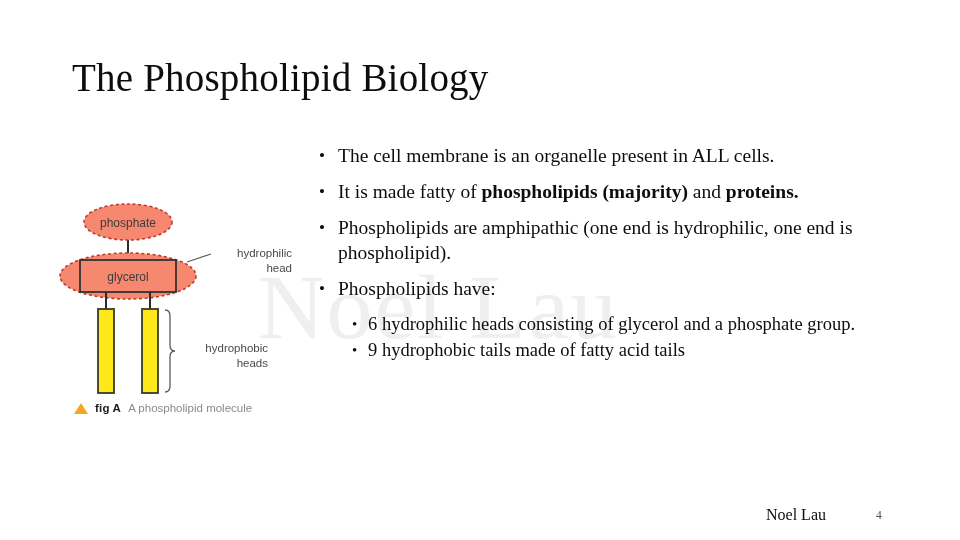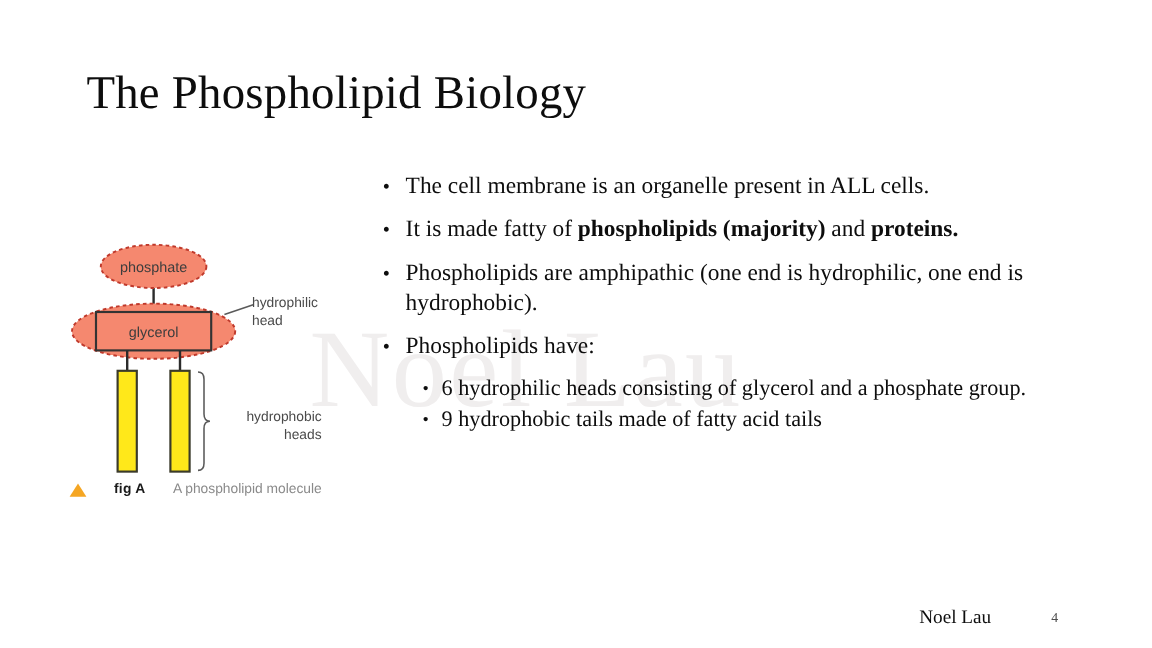--- a/index.html
+++ b/index.html
@@ -98,25 +98,25 @@
     position: absolute;
     left: 58px;
     top: 198px;
     width: 240px;
     height: 236px;
     z-index: 2;
   }
   .figure svg { display: block; }
   .fig-caption {
     position: absolute;
-    left: 0;
+    left: 16px;
     top: 204px;
     display: flex;
     align-items: flex-end;
-    gap: 23px;
+    gap: 7px;
     font-family: "Liberation Sans", sans-serif;
     font-size: 11.5px;
     white-space: nowrap;
   }
   .tri {
     width: 0; height: 0;
     border-left: 7px solid transparent;
     border-right: 7px solid transparent;
     border-bottom: 11px solid #F5A623;
   }
@@ -180,21 +180,21 @@
 
       <line x1="48" y1="94" x2="48" y2="111" stroke="#2b2b2b" stroke-width="2"></line>
       <line x1="92" y1="94" x2="92" y2="111" stroke="#2b2b2b" stroke-width="2"></line>
 
       <rect x="40" y="111" width="16" height="84" fill="#FFE81A" stroke="#3a3a2a" stroke-width="1.8"></rect>
       <rect x="84" y="111" width="16" height="84" fill="#FFE81A" stroke="#3a3a2a" stroke-width="1.8"></rect>
 
       <path d="M 107 112 q 5 0 5 6 L 112 147 q 0 6 5 6 q -5 0 -5 6 L 112 188 q 0 6 -5 6" fill="none" stroke="#5a5a5a" stroke-width="1.3"></path>
     </svg>
 
-    <div style="position:absolute; left:152px; top:48px; width:82px; text-align:left;
+    <div style="position:absolute; left:152px; top:48px; width:82px; text-align:right;
                 font-family:'Liberation Sans', sans-serif; font-size:11.5px; line-height:15px; color:#4a4a4a;">
       <div>hydrophilic</div>
       <div>head</div>
     </div>
 
     <div style="position:absolute; left:118px; top:143px; width:92px; text-align:right;
                 font-family:'Liberation Sans', sans-serif; font-size:11.5px; line-height:15px; color:#4a4a4a;">
       <div>hydrophobic</div>
       <div>heads</div>
     </div>
@@ -203,21 +203,21 @@
       <span class="tri"></span>
       <span class="fig-label">fig A</span>
       <span class="fig-desc">A phospholipid molecule</span>
     </div>
   </div>
 
   <div class="body-col">
     <div id="bullets-host">
         <div class="bullet"><span class="dot">•</span><span><span>The cell membrane is an organelle present in ALL cells.</span></span></div>
         <div class="bullet"><span class="dot">•</span><span><span>It is made fatty of </span><b>phospholipids (majority)</b><span> and </span><b>proteins.</b></span></div>
-        <div class="bullet"><span class="dot">•</span><span><span>Phospholipids are amphipathic (one end is hydrophilic, one end is hydrophobic).</span></span></div>
+        <div class="bullet"><span class="dot">•</span><span><span>Phospholipids are amphipathic (one end is hydrophilic, one end is phospholipid).</span></span></div>
         <div class="bullet"><span class="dot">•</span><span><span>Phospholipids have:</span></span></div>
         <div class="sub-list">
           <div class="sub-bullet"><span class="dot">•</span><span>6 hydrophilic heads consisting of glycerol and a phosphate group.</span></div>
           <div class="sub-bullet"><span class="dot">•</span><span>9 hydrophobic tails made of fatty acid tails</span></div>
         </div>
       </div>
   </div>
 
   <div class="footer-author">Noel Lau</div>
   <div class="footer-pagenum">4</div>

